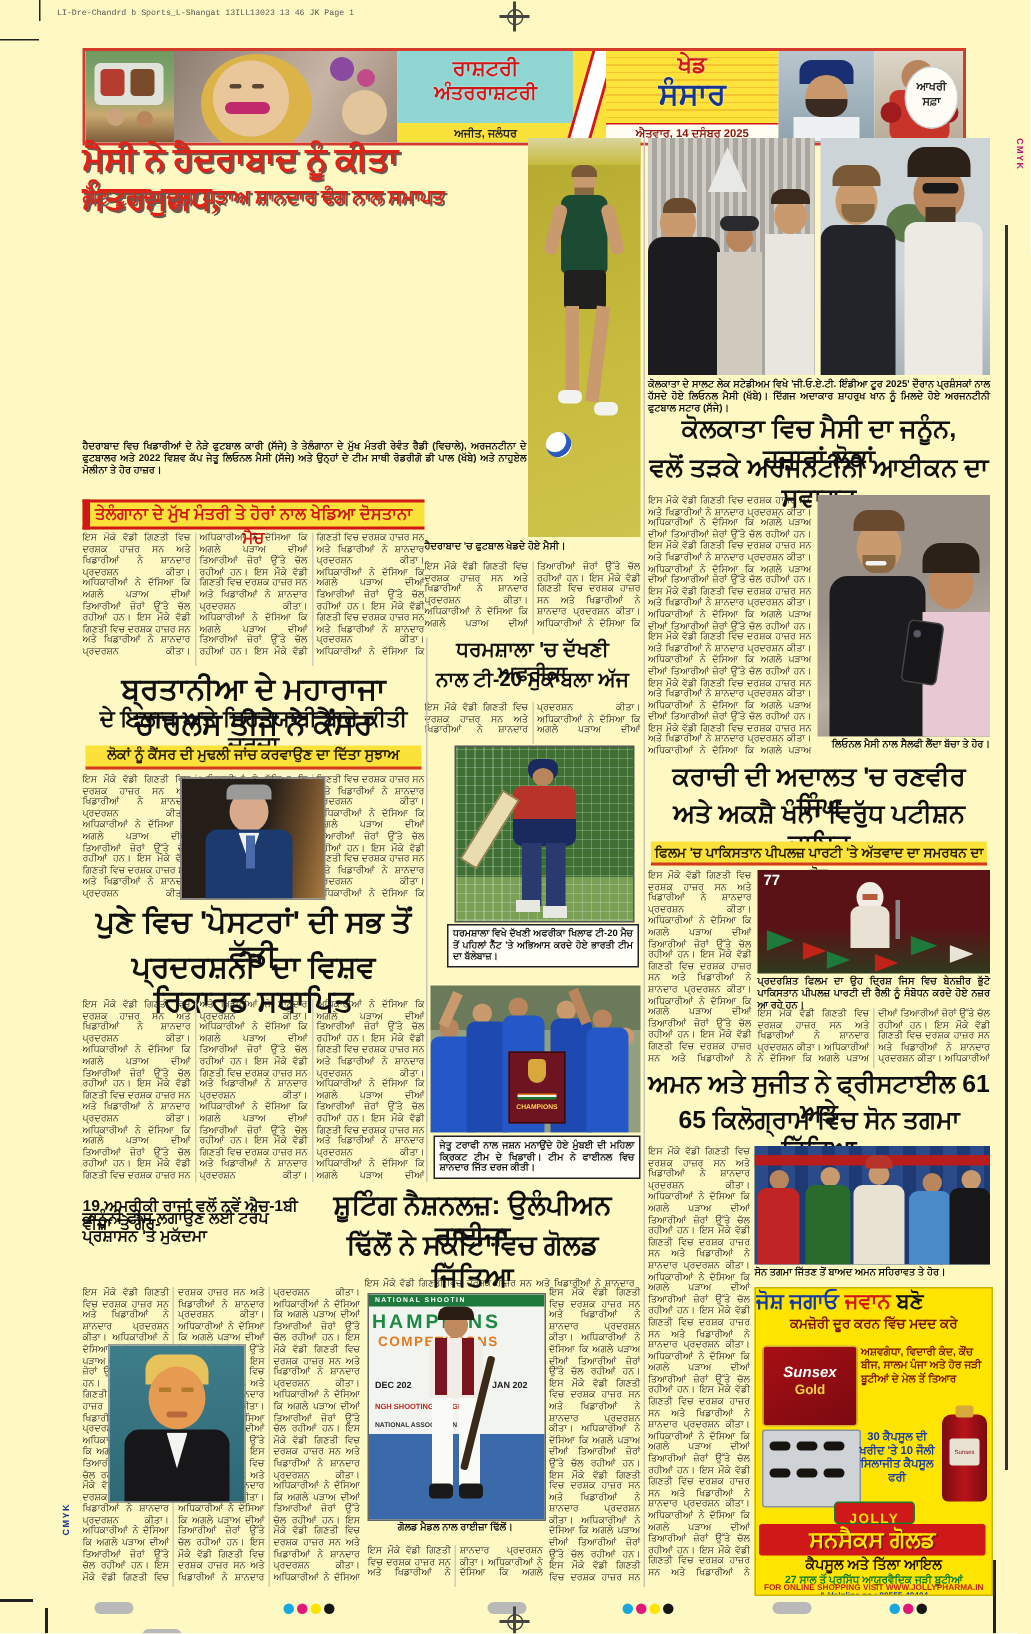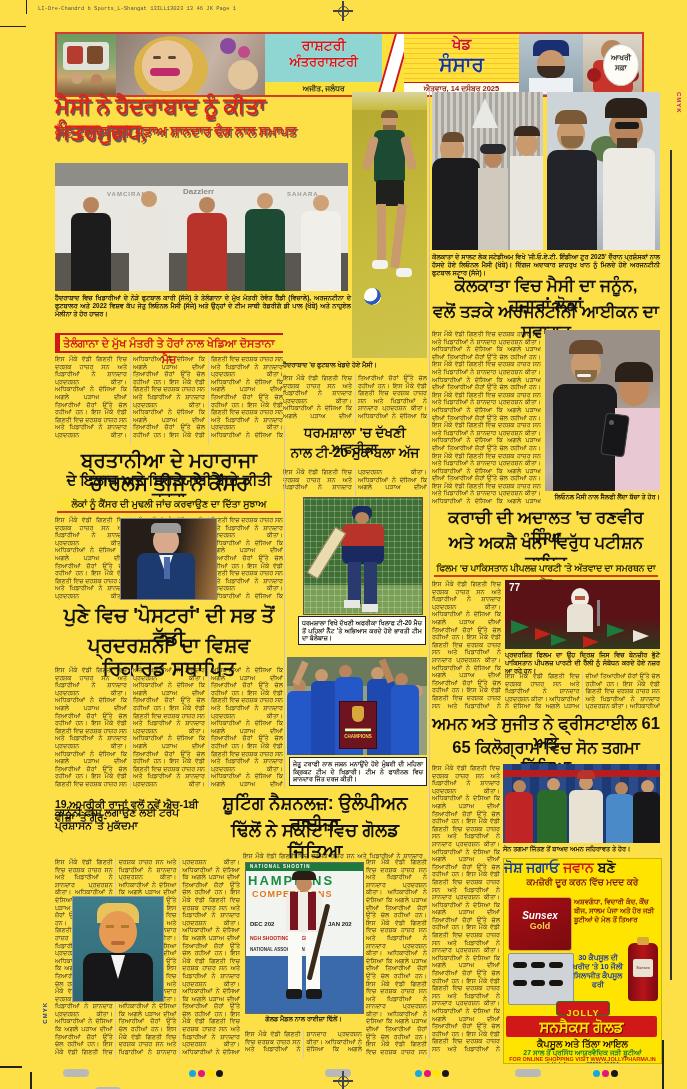--- a/index.html
+++ b/index.html
@@ -1,16 +1,16 @@
 <!DOCTYPE html>
 <html><head>
 <meta charset="utf-8">
 <style>
   html,body{margin:0;padding:0;background:#ffffff;}
-  #sheet{position:relative;width:687px;height:1089px;background:#fde047;overflow:hidden;
+  #sheet{position:relative;width:687px;height:1089px;background:#fef9c3;overflow:hidden;
          font-family:"Liberation Sans","DejaVu Sans",sans-serif;color:#1a1a1a;}
   .abs{position:absolute;}
   .ph{position:absolute;overflow:hidden;background:#d8d5cf;}
   .cap{position:absolute;font-size:6.5px;line-height:8px;font-weight:bold;color:#111;text-align:justify;}
   .capbox{position:absolute;font-size:6.3px;line-height:7.6px;font-weight:bold;color:#111;
           border:1px solid #222;background:#fffef7;padding:2px 3px;text-align:justify;}
   .body{position:absolute;font-size:6.3px;line-height:7.6px;color:#222;text-align:justify;
         overflow:hidden;column-gap:6px;column-rule:1px solid #cfcabe;word-break:break-word;}
   .hlred{position:absolute;font-weight:bold;color:#e02318;text-shadow:1.5px 1.5px 0 #6b5a50;font-family:Liberation Serif, serif;}
   .hlblk{position:absolute;font-weight:bold;color:#101010;}
@@ -113,36 +113,20 @@
     <div class="abs" style="left:52px;top:44px;width:9px;height:34px;background:#c89a6e;border-radius:4px;transform:rotate(-14deg);"></div>
     <div class="abs" style="left:24px;top:88px;width:28px;height:26px;background:#20201e;border-radius:3px;"></div>
     <div class="abs" style="left:25px;top:112px;width:9px;height:58px;background:#c89a6e;"></div>
     <div class="abs" style="left:42px;top:112px;width:9px;height:64px;background:#c89a6e;transform:rotate(7deg);"></div>
     <div class="abs" style="left:20px;top:168px;width:16px;height:9px;background:#f2f2ee;border-radius:4px;"></div>
     <div class="abs" style="left:44px;top:176px;width:16px;height:9px;background:#f2f2ee;border-radius:4px;"></div>
     <div class="abs" style="left:12px;top:196px;width:17px;height:17px;border-radius:50%;background:radial-gradient(circle at 35% 35%,#ffffff 0 45%,#2a5ac0 50% 70%,#ffffff 72% 100%);"></div>
   </div>
   <div class="cap" style="left:283px;top:361px;width:144px;text-align:left;">ਹੈਦਰਾਬਾਦ 'ਚ ਫੁਟਬਾਲ ਖੇਡਦੇ ਹੋਏ ਮੈਸੀ।</div>
 
-  <div class="ph" style="left:55px;top:163px;width:293px;height:128px;background:linear-gradient(180deg,#8f8d88 0 18%,#e9e7e1 18% 70%,#5a5650 70% 100%);">
-    <div class="abs" style="left:52px;top:28px;font-size:6px;letter-spacing:1px;color:#9a9890;font-weight:bold;">VAMCIRAM</div>
-    <div class="abs" style="left:128px;top:24px;font-size:8px;color:#8a8880;font-weight:bold;">Dazzlerr</div>
-    <div class="abs" style="left:232px;top:28px;font-size:6px;letter-spacing:1px;color:#9a9890;font-weight:bold;">SAHARA</div>
-
-    <div class="head" style="left:28px;top:34px;width:16px;height:16px;background:#b9855c;"></div>
-    <div class="abs" style="left:16px;top:50px;width:40px;height:78px;background:#1c1c1c;border-radius:8px 8px 0 0;"></div>
-    <div class="head" style="left:86px;top:28px;width:16px;height:16px;background:#c89a6e;"></div>
-    <div class="abs" style="left:74px;top:44px;width:40px;height:84px;background:#e8e6df;border-radius:8px 8px 0 0;"></div>
-    <div class="head" style="left:144px;top:34px;width:16px;height:16px;background:#b9855c;"></div>
-    <div class="abs" style="left:132px;top:50px;width:40px;height:78px;background:#b8342a;border-radius:8px 8px 0 0;"></div>
-    <div class="head" style="left:202px;top:30px;width:16px;height:16px;background:#c89a6e;"></div>
-    <div class="abs" style="left:190px;top:46px;width:40px;height:82px;background:#1d4a33;border-radius:8px 8px 0 0;"></div>
-    <div class="head" style="left:258px;top:32px;width:16px;height:16px;background:#cfa177;"></div>
-    <div class="abs" style="left:246px;top:48px;width:40px;height:80px;background:#f0efe9;border-radius:8px 8px 0 0;"></div>
-  </div>
   <div class="cap" style="left:55px;top:294px;width:296px;">ਹੈਦਰਾਬਾਦ ਵਿਚ ਖਿਡਾਰੀਆਂ ਦੇ ਨੇੜੇ ਫੁਟਬਾਲ ਕਾਰੀ (ਸੱਜੇ) ਤੇ ਤੇਲੰਗਾਨਾ ਦੇ ਮੁੱਖ ਮੰਤਰੀ ਰੇਵੰਤ ਰੈਡੀ (ਵਿਚਾਲੇ), ਅਰਜਨਟੀਨਾ ਦੇ ਫੁਟਬਾਲਰ ਅਤੇ 2022 ਵਿਸ਼ਵ ਕੱਪ ਜੇਤੂ ਲਿਓਨਲ ਮੈਸੀ (ਸੱਜੇ) ਅਤੇ ਉਨ੍ਹਾਂ ਦੇ ਟੀਮ ਸਾਥੀ ਰੋਡਰੀਗੋ ਡੀ ਪਾਲ (ਖੱਬੇ) ਅਤੇ ਨਾਹੁਏਲ ਮੋਲੀਨਾ ਤੇ ਹੋਰ ਹਾਜ਼ਰ।</div>
 
   <div class="banner" style="left:55px;top:333px;width:228px;height:16px;font-size:11px;line-height:16px;">ਤੇਲੰਗਾਨਾ ਦੇ ਮੁੱਖ ਮੰਤਰੀ ਤੇ ਹੋਰਾਂ ਨਾਲ ਖੇਡਿਆ ਦੋਸਤਾਨਾ ਮੈਚ</div>
   <div class="abs" style="left:55px;top:333px;width:5px;height:20px;background:#d01818;"></div>
   <div class="body" style="left:55px;top:355px;width:228px;height:89px;column-count:3;">ਇਸ ਮੌਕੇ ਵੱਡੀ ਗਿਣਤੀ ਵਿਚ ਦਰਸ਼ਕ ਹਾਜ਼ਰ ਸਨ ਅਤੇ ਖਿਡਾਰੀਆਂ ਨੇ ਸ਼ਾਨਦਾਰ ਪ੍ਰਦਰਸ਼ਨ ਕੀਤਾ। ਅਧਿਕਾਰੀਆਂ ਨੇ ਦੱਸਿਆ ਕਿ ਅਗਲੇ ਪੜਾਅ ਦੀਆਂ ਤਿਆਰੀਆਂ ਜ਼ੋਰਾਂ ਉੱਤੇ ਚੱਲ ਰਹੀਆਂ ਹਨ। ਇਸ ਮੌਕੇ ਵੱਡੀ ਗਿਣਤੀ ਵਿਚ ਦਰਸ਼ਕ ਹਾਜ਼ਰ ਸਨ ਅਤੇ ਖਿਡਾਰੀਆਂ ਨੇ ਸ਼ਾਨਦਾਰ ਪ੍ਰਦਰਸ਼ਨ ਕੀਤਾ। ਅਧਿਕਾਰੀਆਂ ਨੇ ਦੱਸਿਆ ਕਿ ਅਗਲੇ ਪੜਾਅ ਦੀਆਂ ਤਿਆਰੀਆਂ ਜ਼ੋਰਾਂ ਉੱਤੇ ਚੱਲ ਰਹੀਆਂ ਹਨ। ਇਸ ਮੌਕੇ ਵੱਡੀ ਗਿਣਤੀ ਵਿਚ ਦਰਸ਼ਕ ਹਾਜ਼ਰ ਸਨ ਅਤੇ ਖਿਡਾਰੀਆਂ ਨੇ ਸ਼ਾਨਦਾਰ ਪ੍ਰਦਰਸ਼ਨ ਕੀਤਾ। ਅਧਿਕਾਰੀਆਂ ਨੇ ਦੱਸਿਆ ਕਿ ਅਗਲੇ ਪੜਾਅ ਦੀਆਂ ਤਿਆਰੀਆਂ ਜ਼ੋਰਾਂ ਉੱਤੇ ਚੱਲ ਰਹੀਆਂ ਹਨ। ਇਸ ਮੌਕੇ ਵੱਡੀ ਗਿਣਤੀ ਵਿਚ ਦਰਸ਼ਕ ਹਾਜ਼ਰ ਸਨ ਅਤੇ ਖਿਡਾਰੀਆਂ ਨੇ ਸ਼ਾਨਦਾਰ ਪ੍ਰਦਰਸ਼ਨ ਕੀਤਾ। ਅਧਿਕਾਰੀਆਂ ਨੇ ਦੱਸਿਆ ਕਿ ਅਗਲੇ ਪੜਾਅ ਦੀਆਂ ਤਿਆਰੀਆਂ ਜ਼ੋਰਾਂ ਉੱਤੇ ਚੱਲ ਰਹੀਆਂ ਹਨ। ਇਸ ਮੌਕੇ ਵੱਡੀ ਗਿਣਤੀ ਵਿਚ ਦਰਸ਼ਕ ਹਾਜ਼ਰ ਸਨ ਅਤੇ ਖਿਡਾਰੀਆਂ ਨੇ ਸ਼ਾਨਦਾਰ ਪ੍ਰਦਰਸ਼ਨ ਕੀਤਾ। ਅਧਿਕਾਰੀਆਂ ਨੇ ਦੱਸਿਆ ਕਿ ਅਗਲੇ ਪੜਾਅ ਦੀਆਂ ਤਿਆਰੀਆਂ ਜ਼ੋਰਾਂ ਉੱਤੇ ਚੱਲ ਰਹੀਆਂ ਹਨ। ਇਸ ਮੌਕੇ ਵੱਡੀ ਗਿਣਤੀ ਵਿਚ ਦਰਸ਼ਕ ਹਾਜ਼ਰ ਸਨ ਅਤੇ ਖਿਡਾਰੀਆਂ ਨੇ ਸ਼ਾਨਦਾਰ ਪ੍ਰਦਰਸ਼ਨ ਕੀਤਾ। ਅਧਿਕਾਰੀਆਂ ਨੇ ਦੱਸਿਆ ਕਿ ਅਗਲੇ ਪੜਾਅ ਦੀਆਂ ਤਿਆਰੀਆਂ ਜ਼ੋਰਾਂ ਉੱਤੇ ਚੱਲ ਰਹੀਆਂ ਹਨ। ਇਸ ਮੌਕੇ ਵੱਡੀ ਗਿਣਤੀ ਵਿਚ ਦਰਸ਼ਕ ਹਾਜ਼ਰ ਸਨ ਅਤੇ ਖਿਡਾਰੀਆਂ ਨੇ ਸ਼ਾਨਦਾਰ ਪ੍ਰਦਰਸ਼ਨ ਕੀਤਾ। ਅਧਿਕਾਰੀਆਂ ਨੇ ਦੱਸਿਆ ਕਿ ਅਗਲੇ ਪੜਾਅ ਦੀਆਂ ਤਿਆਰੀਆਂ ਜ਼ੋਰਾਂ ਉੱਤੇ ਚੱਲ ਰਹੀਆਂ ਹਨ। ਇਸ ਮੌਕੇ ਵੱਡੀ ਗਿਣਤੀ ਵਿਚ ਦਰਸ਼ਕ ਹਾਜ਼ਰ ਸਨ ਅਤੇ ਖਿਡਾਰੀਆਂ ਨੇ ਸ਼ਾਨਦਾਰ ਪ੍ਰਦਰਸ਼ਨ ਕੀਤਾ। ਅਧਿਕਾਰੀਆਂ ਨੇ ਦੱਸਿਆ ਕਿ ਅਗਲੇ ਪੜਾਅ ਦੀਆਂ ਤਿਆਰੀਆਂ ਜ਼ੋਰਾਂ ਉੱਤੇ ਚੱਲ ਰਹੀਆਂ ਹਨ। ਇਸ ਮੌਕੇ ਵੱਡੀ ਗਿਣਤੀ ਵਿਚ ਦਰਸ਼ਕ ਹਾਜ਼ਰ ਸਨ ਅਤੇ ਖਿਡਾਰੀਆਂ ਨੇ ਸ਼ਾਨਦਾਰ ਪ੍ਰਦਰਸ਼ਨ ਕੀਤਾ। ਅਧਿਕਾਰੀਆਂ ਨੇ ਦੱਸਿਆ ਕਿ ਅਗਲੇ ਪੜਾਅ ਦੀਆਂ ਤਿਆਰੀਆਂ ਜ਼ੋਰਾਂ ਉੱਤੇ ਚੱਲ ਰਹੀਆਂ ਹਨ। </div>
 
   <div class="hlblk" style="left:55px;top:449px;width:228px;font-size:20px;text-align:center;">ਬ੍ਰਤਾਨੀਆ ਦੇ ਮਹਾਰਾਜਾ ਚਾਰਲਸ ਤੀਜੇ ਨੇ ਕੈਂਸਰ</div>
   <div class="hlblk" style="left:55px;top:471px;width:228px;font-size:15px;text-align:center;">ਦੇ ਇਲਾਜ ਅਤੇ ਸਿਹਤਯਾਬੀ ਬਾਰੇ ਕੀਤੀ ਚਰਚਾ</div>
   <div class="subyel" style="left:57px;top:497px;width:224px;height:14px;font-size:9.5px;line-height:14px;">ਲੋਕਾਂ ਨੂੰ ਕੈਂਸਰ ਦੀ ਮੁਢਲੀ ਜਾਂਚ ਕਰਵਾਉਣ ਦਾ ਦਿੱਤਾ ਸੁਝਾਅ</div>
   <div class="body" style="left:55px;top:516px;width:228px;height:84px;column-count:3;">ਇਸ ਮੌਕੇ ਵੱਡੀ ਗਿਣਤੀ ਵਿਚ ਦਰਸ਼ਕ ਹਾਜ਼ਰ ਸਨ ਅਤੇ ਖਿਡਾਰੀਆਂ ਨੇ ਸ਼ਾਨਦਾਰ ਪ੍ਰਦਰਸ਼ਨ ਕੀਤਾ। ਅਧਿਕਾਰੀਆਂ ਨੇ ਦੱਸਿਆ ਕਿ ਅਗਲੇ ਪੜਾਅ ਦੀਆਂ ਤਿਆਰੀਆਂ ਜ਼ੋਰਾਂ ਉੱਤੇ ਚੱਲ ਰਹੀਆਂ ਹਨ। ਇਸ ਮੌਕੇ ਵੱਡੀ ਗਿਣਤੀ ਵਿਚ ਦਰਸ਼ਕ ਹਾਜ਼ਰ ਸਨ ਅਤੇ ਖਿਡਾਰੀਆਂ ਨੇ ਸ਼ਾਨਦਾਰ ਪ੍ਰਦਰਸ਼ਨ ਕੀਤਾ। ਅਧਿਕਾਰੀਆਂ ਨੇ ਦੱਸਿਆ ਕਿ ਅਗਲੇ ਪੜਾਅ ਦੀਆਂ ਤਿਆਰੀਆਂ ਜ਼ੋਰਾਂ ਉੱਤੇ ਚੱਲ ਰਹੀਆਂ ਹਨ। ਇਸ ਮੌਕੇ ਵੱਡੀ ਗਿਣਤੀ ਵਿਚ ਦਰਸ਼ਕ ਹਾਜ਼ਰ ਸਨ ਅਤੇ ਖਿਡਾਰੀਆਂ ਨੇ ਸ਼ਾਨਦਾਰ ਪ੍ਰਦਰਸ਼ਨ ਕੀਤਾ। ਅਧਿਕਾਰੀਆਂ ਨੇ ਦੱਸਿਆ ਕਿ ਅਗਲੇ ਪੜਾਅ ਦੀਆਂ ਤਿਆਰੀਆਂ ਜ਼ੋਰਾਂ ਉੱਤੇ ਚੱਲ ਰਹੀਆਂ ਹਨ। ਇਸ ਮੌਕੇ ਵੱਡੀ ਗਿਣਤੀ ਵਿਚ ਦਰਸ਼ਕ ਹਾਜ਼ਰ ਸਨ ਅਤੇ ਖਿਡਾਰੀਆਂ ਨੇ ਸ਼ਾਨਦਾਰ ਪ੍ਰਦਰਸ਼ਨ ਕੀਤਾ। ਅਧਿਕਾਰੀਆਂ ਨੇ ਦੱਸਿਆ ਕਿ ਅਗਲੇ ਪੜਾਅ ਦੀਆਂ ਤਿਆਰੀਆਂ ਜ਼ੋਰਾਂ ਉੱਤੇ ਚੱਲ ਰਹੀਆਂ ਹਨ। ਇਸ ਮੌਕੇ ਵੱਡੀ ਗਿਣਤੀ ਵਿਚ ਦਰਸ਼ਕ ਹਾਜ਼ਰ ਸਨ ਅਤੇ ਖਿਡਾਰੀਆਂ ਨੇ ਸ਼ਾਨਦਾਰ ਪ੍ਰਦਰਸ਼ਨ ਕੀਤਾ। ਅਧਿਕਾਰੀਆਂ ਨੇ ਦੱਸਿਆ ਕਿ ਅਗਲੇ ਪੜਾਅ ਦੀਆਂ ਤਿਆਰੀਆਂ ਜ਼ੋਰਾਂ ਉੱਤੇ ਚੱਲ ਰਹੀਆਂ ਹਨ। ਇਸ ਮੌਕੇ ਵੱਡੀ ਗਿਣਤੀ ਵਿਚ ਦਰਸ਼ਕ ਹਾਜ਼ਰ ਸਨ ਅਤੇ ਖਿਡਾਰੀਆਂ ਨੇ ਸ਼ਾਨਦਾਰ ਪ੍ਰਦਰਸ਼ਨ ਕੀਤਾ। ਅਧਿਕਾਰੀਆਂ ਨੇ ਦੱਸਿਆ ਕਿ ਅਗਲੇ ਪੜਾਅ ਦੀਆਂ ਤਿਆਰੀਆਂ ਜ਼ੋਰਾਂ ਉੱਤੇ ਚੱਲ ਰਹੀਆਂ ਹਨ। ਇਸ ਮੌਕੇ ਵੱਡੀ ਗਿਣਤੀ ਵਿਚ ਦਰਸ਼ਕ ਹਾਜ਼ਰ ਸਨ ਅਤੇ ਖਿਡਾਰੀਆਂ ਨੇ ਸ਼ਾਨਦਾਰ ਪ੍ਰਦਰਸ਼ਨ ਕੀਤਾ। ਅਧਿਕਾਰੀਆਂ ਨੇ ਦੱਸਿਆ ਕਿ ਅਗਲੇ ਪੜਾਅ ਦੀਆਂ ਤਿਆਰੀਆਂ ਜ਼ੋਰਾਂ ਉੱਤੇ ਚੱਲ ਰਹੀਆਂ ਹਨ। ਇਸ ਮੌਕੇ ਵੱਡੀ ਗਿਣਤੀ ਵਿਚ ਦਰਸ਼ਕ ਹਾਜ਼ਰ ਸਨ ਅਤੇ ਖਿਡਾਰੀਆਂ ਨੇ ਸ਼ਾਨਦਾਰ ਪ੍ਰਦਰਸ਼ਨ ਕੀਤਾ। ਅਧਿਕਾਰੀਆਂ ਨੇ ਦੱਸਿਆ ਕਿ ਅਗਲੇ ਪੜਾਅ ਦੀਆਂ ਤਿਆਰੀਆਂ ਜ਼ੋਰਾਂ ਉੱਤੇ ਚੱਲ ਰਹੀਆਂ ਹਨ। </div>

